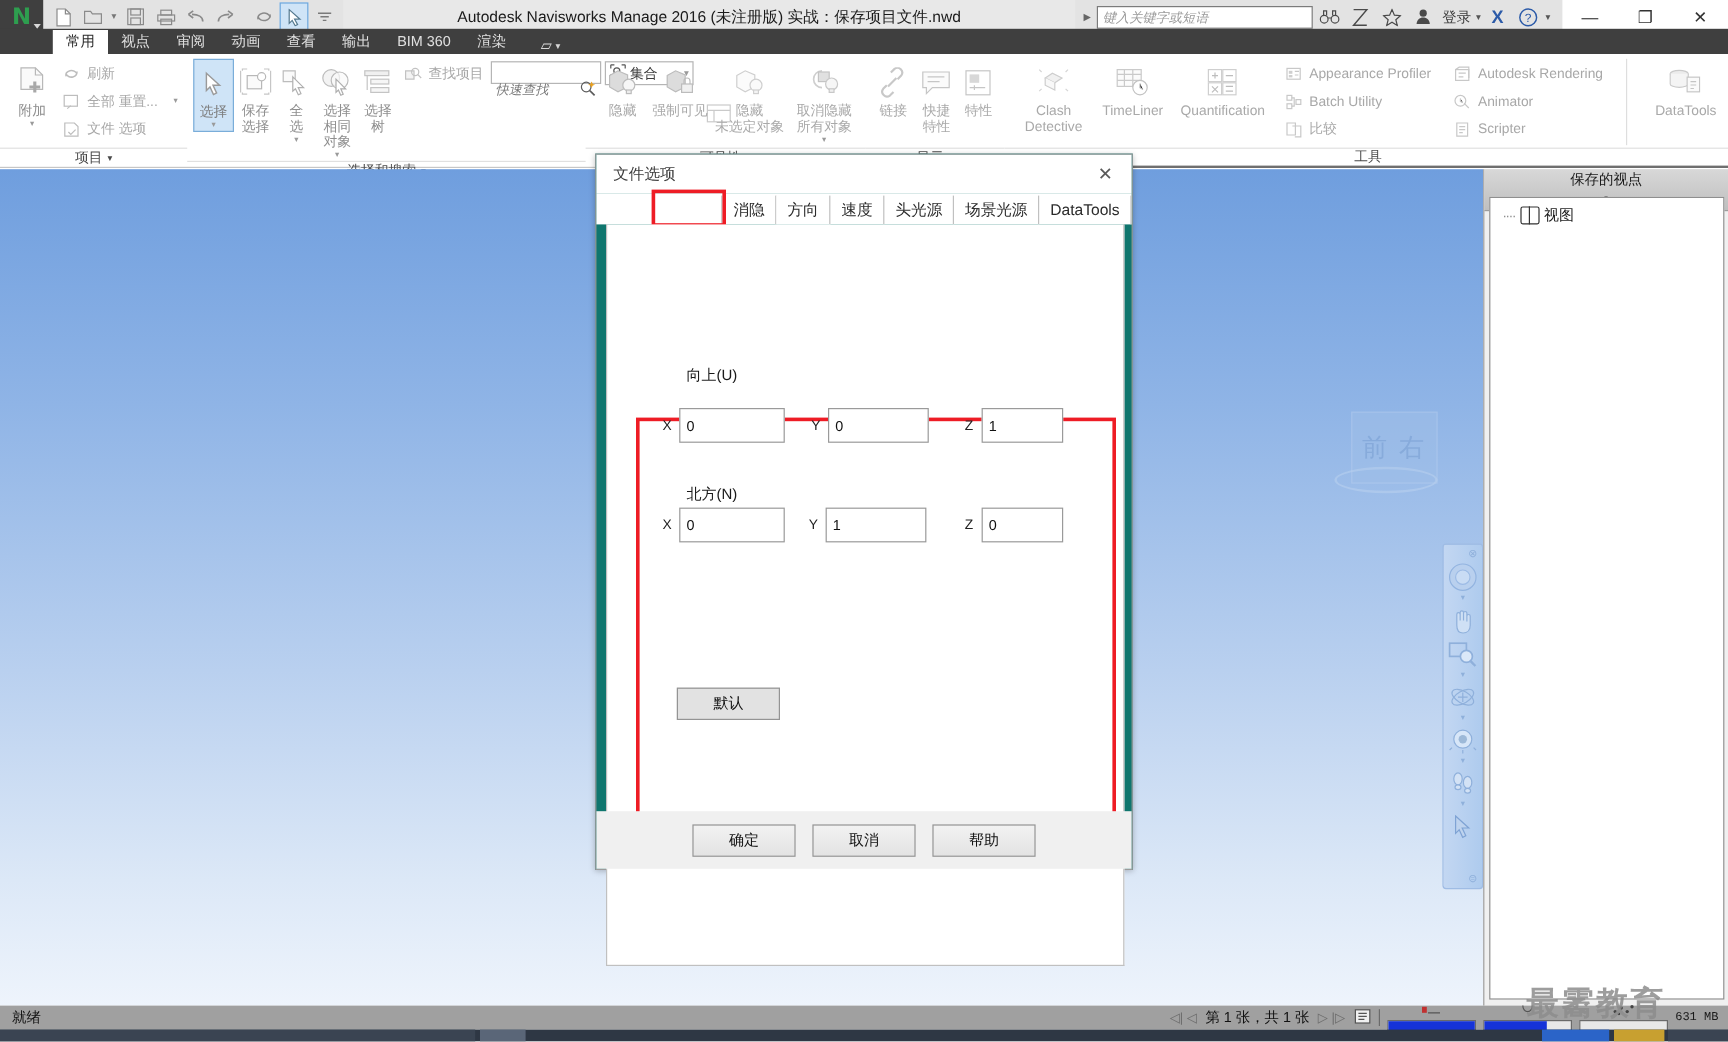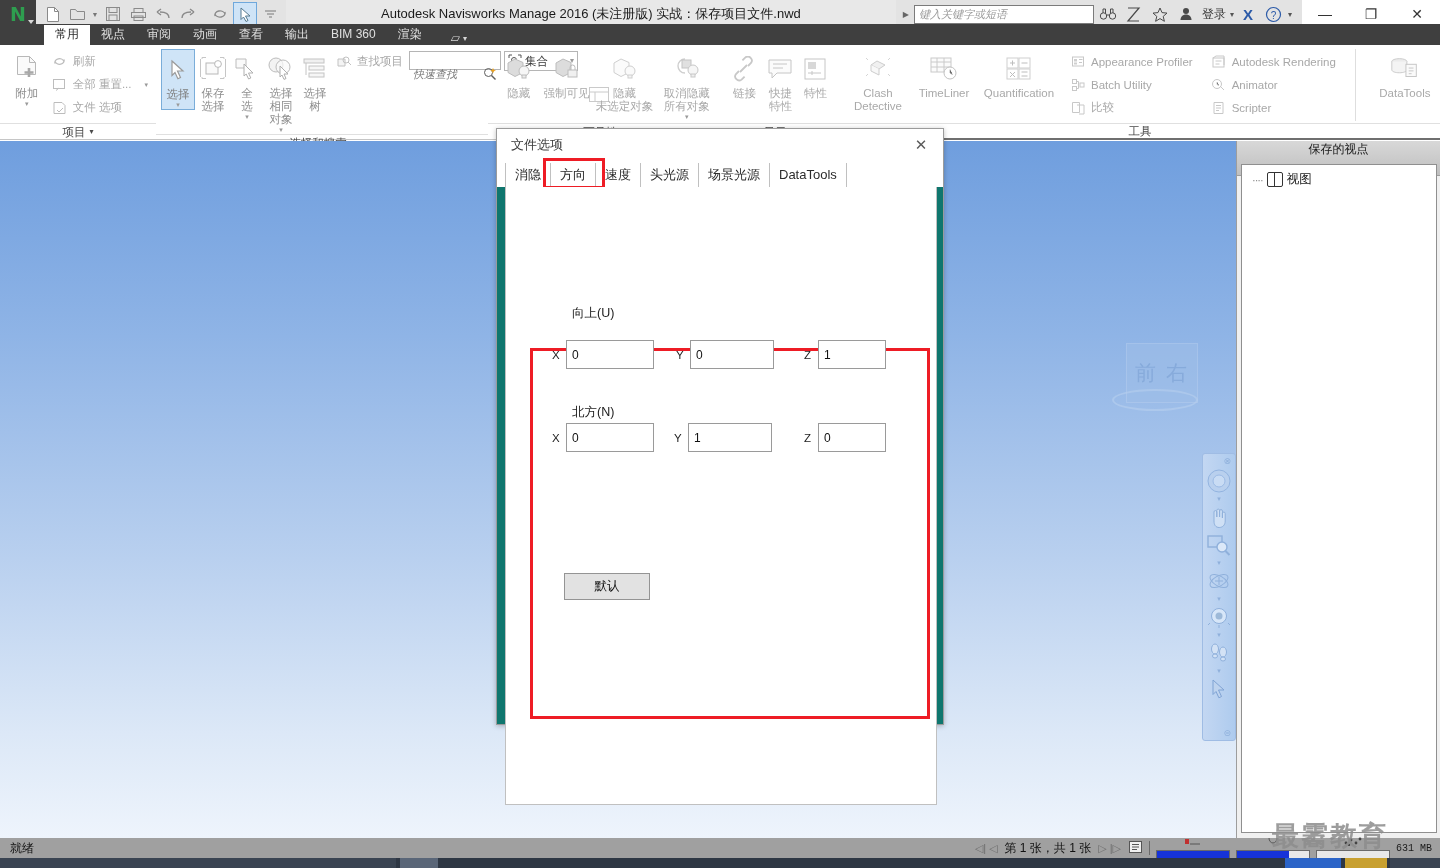--- a/index.html
+++ b/index.html
@@ -213,21 +213,21 @@
     box-shadow: 0 1px 5px rgba(0,0,0,.25);
   }
   .dlg-title {
     height:32px; display:flex; align-items:center; padding:0 0 0 14px;
     background:#ffffff; color:#3c3c3c; font-size:13px;
   }
   .dlg-title-text { flex:1; }
   .dlg-close { width:44px; height:30px; display:flex; align-items:center; justify-content:center; color:#5a5a5a; font-size:15px; }
   .dlg-tabs {
     display:flex; align-items:flex-end; height:26px; padding-left:8px;
-    background:#ffffff; position:relative;
+    background:#ffffff; position:relative;justify-content:flex-end;
   }
   .dtab {
     padding:4px 9px 5px 9px; font-size:13px; color:#2b2b2b;
     border-right:1px solid #c0c0c0; line-height:15px;
   }
   .dtab:first-child { border-left:1px solid #c0c0c0; }
   .dtab.active { background:#fff; position:relative; }
   .tab-highlight {
     position:absolute; left:46px; top:-3px; width:62px; height:31px;
     border:3px solid #ee1c25; pointer-events:none;
@@ -888,20 +888,25 @@
       <div class="axis-row" style="position:absolute; left:298px; top:236px;">
         <span class="axis-lbl">Z</span>
         <div class="axis-input" style="width:68px">
           <span>0</span>
         </div>
       </div>
 
       <div class="btn" style="position:absolute; left:58px; top:386px; width:86px; height:27px; background:#e2e2e2;">默认</div>
     </div>
 
+    <div class="dlg-footer">
+      <div class="btn footer-btn">确定</div>
+      <div class="btn footer-btn">取消</div>
+      <div class="btn footer-btn">帮助</div>
+    </div>
   </div>
 
   <div class="statusbar">
     <span class="status-left">就绪</span>
     <div class="status-right">
       <div class="pager">
         <span class="pg-ico">◁|</span>
         <span class="pg-ico">◁</span>
         <span class="pg-text">第 1 张，共 1 张</span>
         <span class="pg-ico">▷</span>

